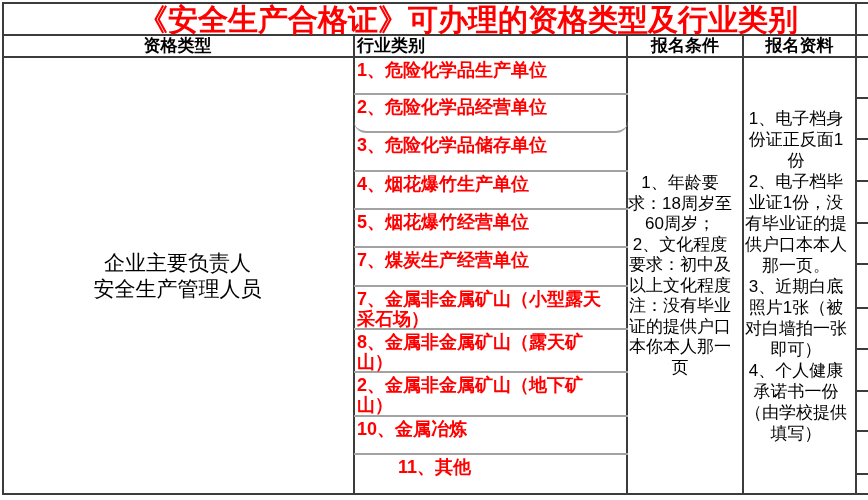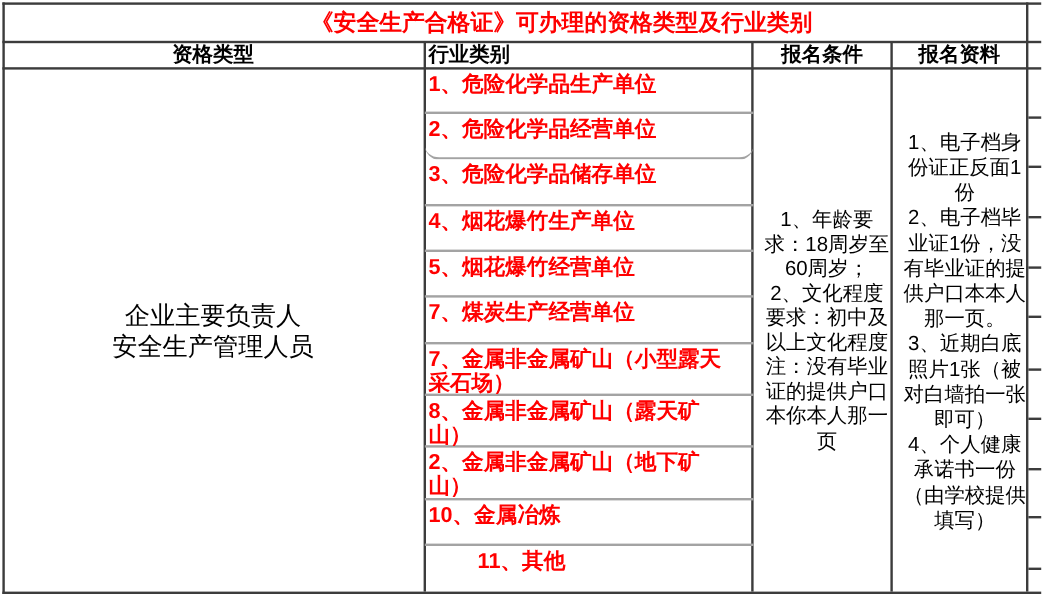--- a/index.html
+++ b/index.html
@@ -16,21 +16,21 @@
   .hline{height:2px;}
   .vline{width:2px;}
   .tick{height:2px;left:857px;width:11px;}
 
   
   .title{
     position:absolute;left:0;top:5px;width:824px;height:30px;
     box-sizing:border-box;padding-left:112px;
     text-align:center;
     font-family:"Liberation Serif","DejaVu Serif",serif;
-    font-weight:bold;font-size:19px;line-height:30px;
+    font-weight:bold;font-size:30px;line-height:30px;
     color:#ff0000;
     letter-spacing:0px;
     white-space:nowrap;
   }
   
   .hcell{
     position:absolute;top:35px;height:21px;
     font-weight:bold;font-size:17px;line-height:21px;
     text-align:center;white-space:nowrap;
   }
@@ -51,21 +51,21 @@
     border-bottom:2px solid #a3a3a3;
     padding:2px 2px 0 3px;
     color:#ff0000;font-weight:bold;font-size:18px;line-height:20px;
     white-space:pre-line;
   }
   .ind-row.last{border-bottom:none;}
 
   
   .tall-col{
     position:absolute;top:58px;height:435px;
-    display:flex;align-items:center;justify-content:flex-end;
+    display:flex;align-items:center;justify-content:flex-start;
     text-align:center;
   }
   .tall-col .txt{
     white-space:pre-line;
     font-size:17px;
   }
   .cond{left:628px;width:113px;}
   .cond .txt{line-height:20.5px;}
   .mat{left:745px;width:110px;}
   .mat .txt{line-height:21px;}

